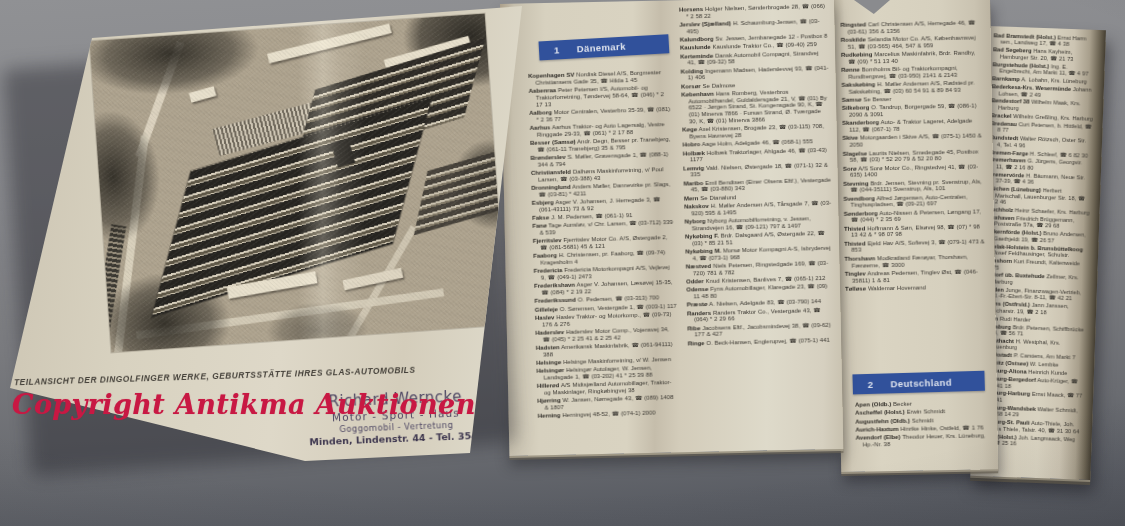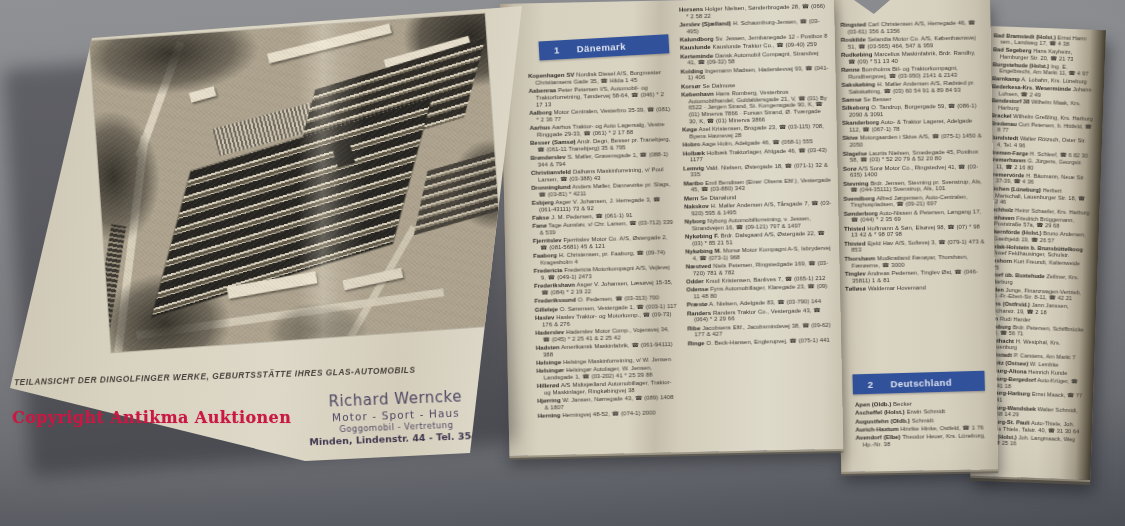--- a/index.html
+++ b/index.html
@@ -83,22 +83,22 @@
   .caption{position:absolute;left:14px;top:370px;width:466px;transform:rotate(-1.8deg);
     font-style:italic;font-weight:bold;font-size:8.3px;letter-spacing:.55px;color:#45413a;filter:blur(.25px);}
   .advert{position:absolute;left:298px;top:390px;width:196px;transform:rotate(-2.2deg);
     text-align:center;color:#4e4763;filter:blur(.35px);font-family:"DejaVu Sans",sans-serif;}
   .ad1{font-size:15px;letter-spacing:.5px;}
   .ad2{font-size:10.5px;letter-spacing:1.1px;margin-top:1px;}
   .ad3{font-size:8.3px;letter-spacing:.5px;margin-top:1px;}
   .ad4{font-size:9.5px;font-weight:bold;margin-top:1px;color:#3e374f;}
   .fold-notch{position:absolute;left:854px;top:0;width:36px;height:14px;background:#8a8b8e;
     clip-path:polygon(0 0,100% 0,55% 100%);}
-  .watermark{position:absolute;left:12px;top:408px;font-family:"DejaVu Serif",serif;
-    font-weight:bold;font-size:16px;letter-spacing:.4px;color:#c81843;
+  .watermark{position:absolute;left:12px;top:389px;font-family:"DejaVu Serif",serif;
+    font-style:italic;font-weight:bold;font-size:27px;letter-spacing:.4px;color:#c81843;
     text-shadow:0 0 1px rgba(200,24,67,.45);z-index:20;}
 </style>
 </head>
 <body>
 
 <div class="scene">
 
   <div class="panel panel-d">
     <div class="col col4">
         <div class="entry"><b>Bad Bramstedt (Holst.)</b>  Ernst Harm sen., Landweg 17, ☎ 4 38</div>

